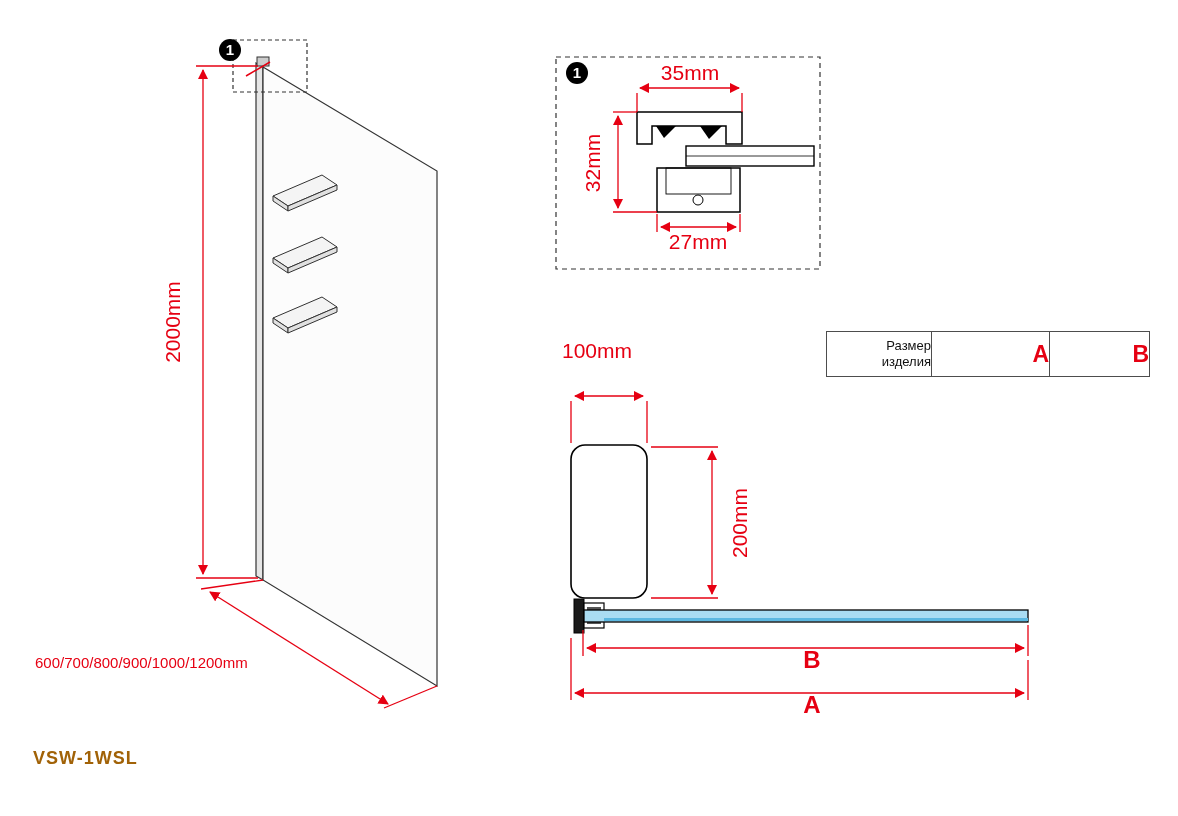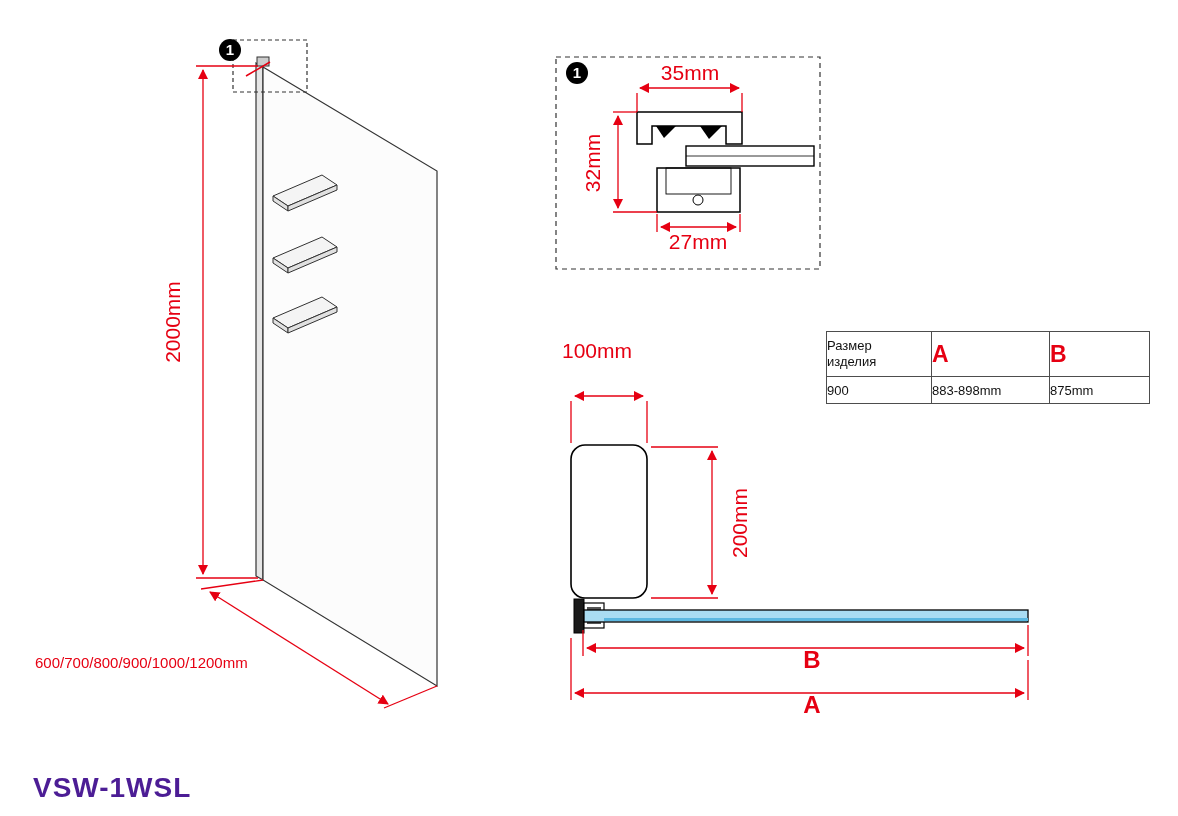--- a/index.html
+++ b/index.html
@@ -4,29 +4,29 @@
 <style>
   html,body{margin:0;padding:0;background:#fff;}
   body{width:1178px;height:816px;position:relative;font-family:"Liberation Sans",sans-serif;overflow:hidden;}
   .stage{position:absolute;left:0;top:0;width:1178px;height:816px;}
   svg text{font-family:"Liberation Sans",sans-serif;}
   .dim-text{fill:#e60012;font-size:21px;}
   .dim-text-big{fill:#e60012;font-size:24px;font-weight:bold;}
   .dim-text-small{fill:#e60012;font-size:15px;}
   .callout-num{fill:#fff;font-size:15px;font-weight:bold;}
   .spec-table{position:absolute;left:826px;top:331px;border-collapse:collapse;table-layout:fixed;background:#fff;}
-  .spec-table td{border:1px solid #4d4d4d;text-align:left;vertical-align:middle;color:#111;font-size:13px;padding:0;}
+  .spec-table td{border:1px solid #4d4d4d;text-align:right;vertical-align:middle;color:#111;font-size:13px;padding:0;}
   .spec-table .c-size{width:104px;}
   .spec-table .c-a{width:117px;}
   .spec-table .c-b{width:99px;}
   .spec-table tr td{height:26px;}
   .spec-table tr.hdr td{height:44px;}
   .spec-table .hdr-size span{display:inline-block;width:64px;line-height:1.25;}
   .spec-table .hdr-ab{color:#e60012;font-size:23px;font-weight:bold;}
-  .product-title{position:absolute;left:33px;top:748px;font-size:28px;font-weight:bold;color:#4c1d95;letter-spacing:1px;margin-top:24px;}
+  .product-title{position:absolute;left:33px;top:748px;font-size:18px;font-weight:bold;color:#a16207;letter-spacing:1px;}
 </style>
 </head>
 <body>
 
 <svg class="stage" viewBox="0 0 1178 816" xmlns="http://www.w3.org/2000/svg">
   <defs>
     <marker id="arr" viewBox="0 0 10 10" refX="9" refY="5" markerWidth="8" markerHeight="8" orient="auto-start-reverse">
       <path d="M0,0 L10,5 L0,10 z" fill="#e60012"></path>
     </marker>
   </defs>
@@ -155,21 +155,16 @@
   </g>
 </svg>
 
 <table class="spec-table">
   <tbody>
     <tr class="hdr">
       <td class="c-size hdr-size"><span>Размер изделия</span></td>
       <td class="c-a hdr-ab">A</td>
       <td class="c-b hdr-ab">B</td>
     </tr>
-    <tr>
-      <td>900</td>
-      <td>883-898mm</td>
-      <td>875mm</td>
-    </tr>
   </tbody>
 </table>
 
 <div class="product-title">VSW-1WSL</div>
 
 </body></html>

